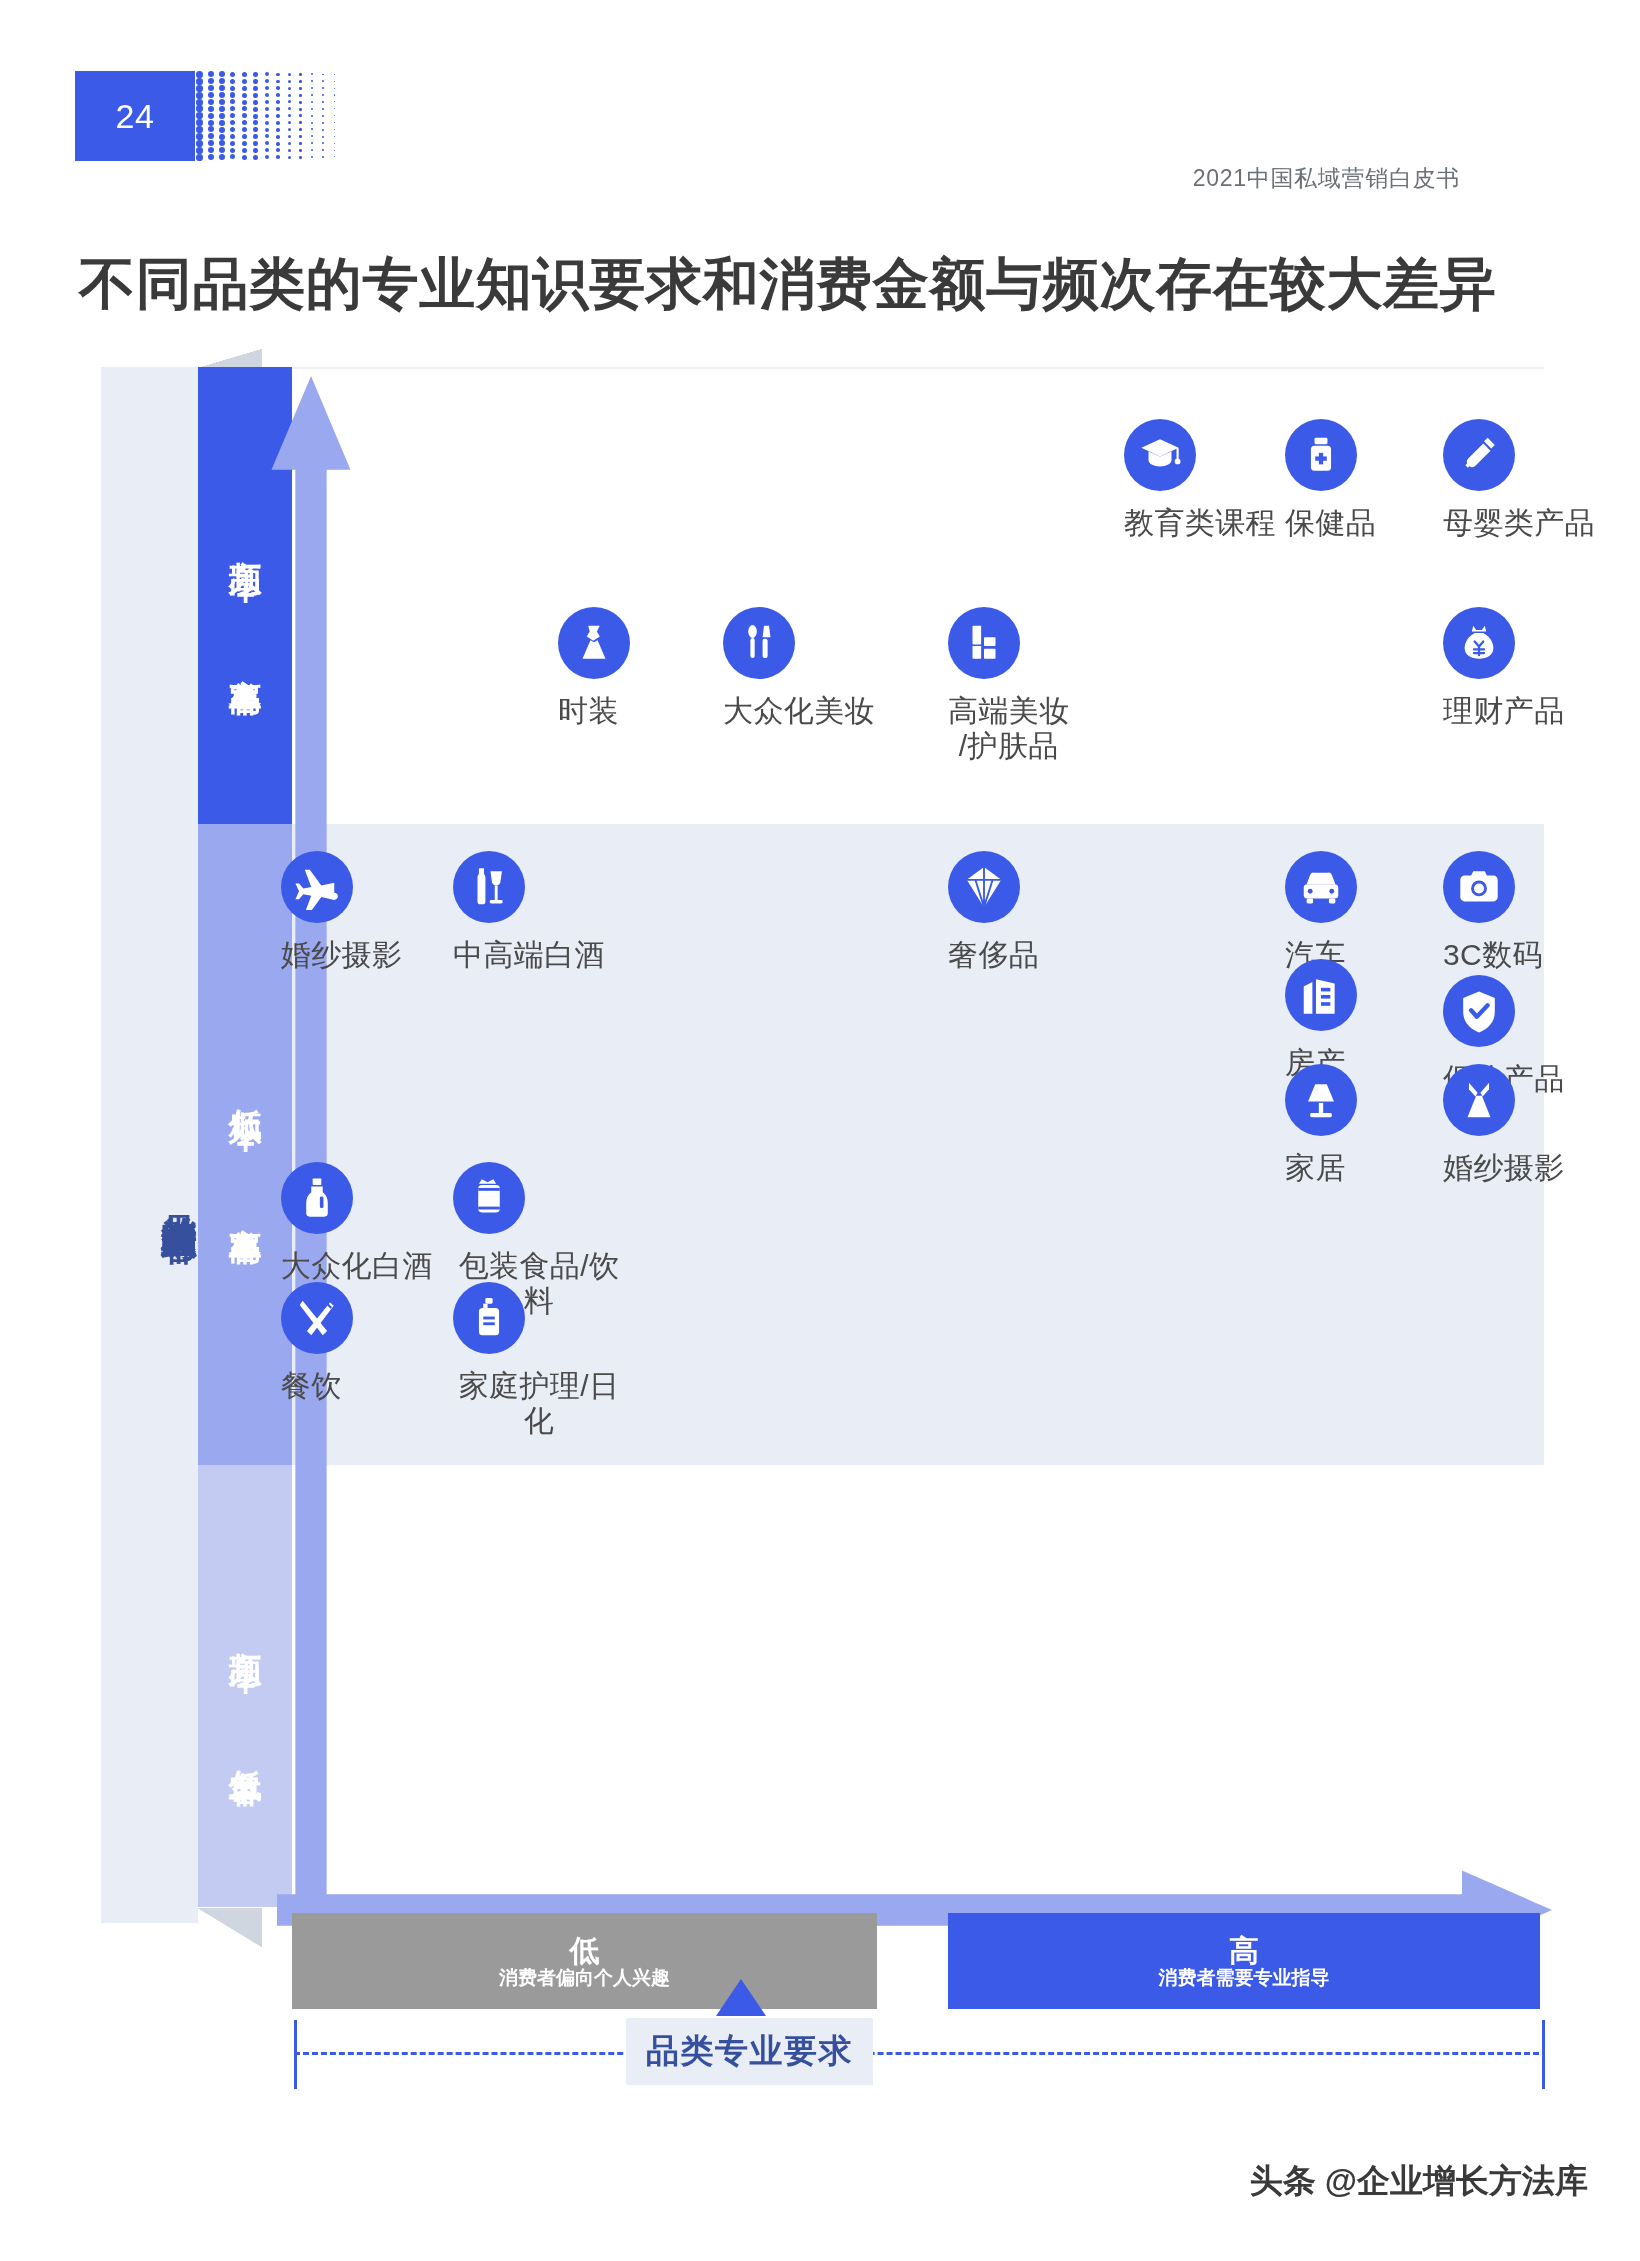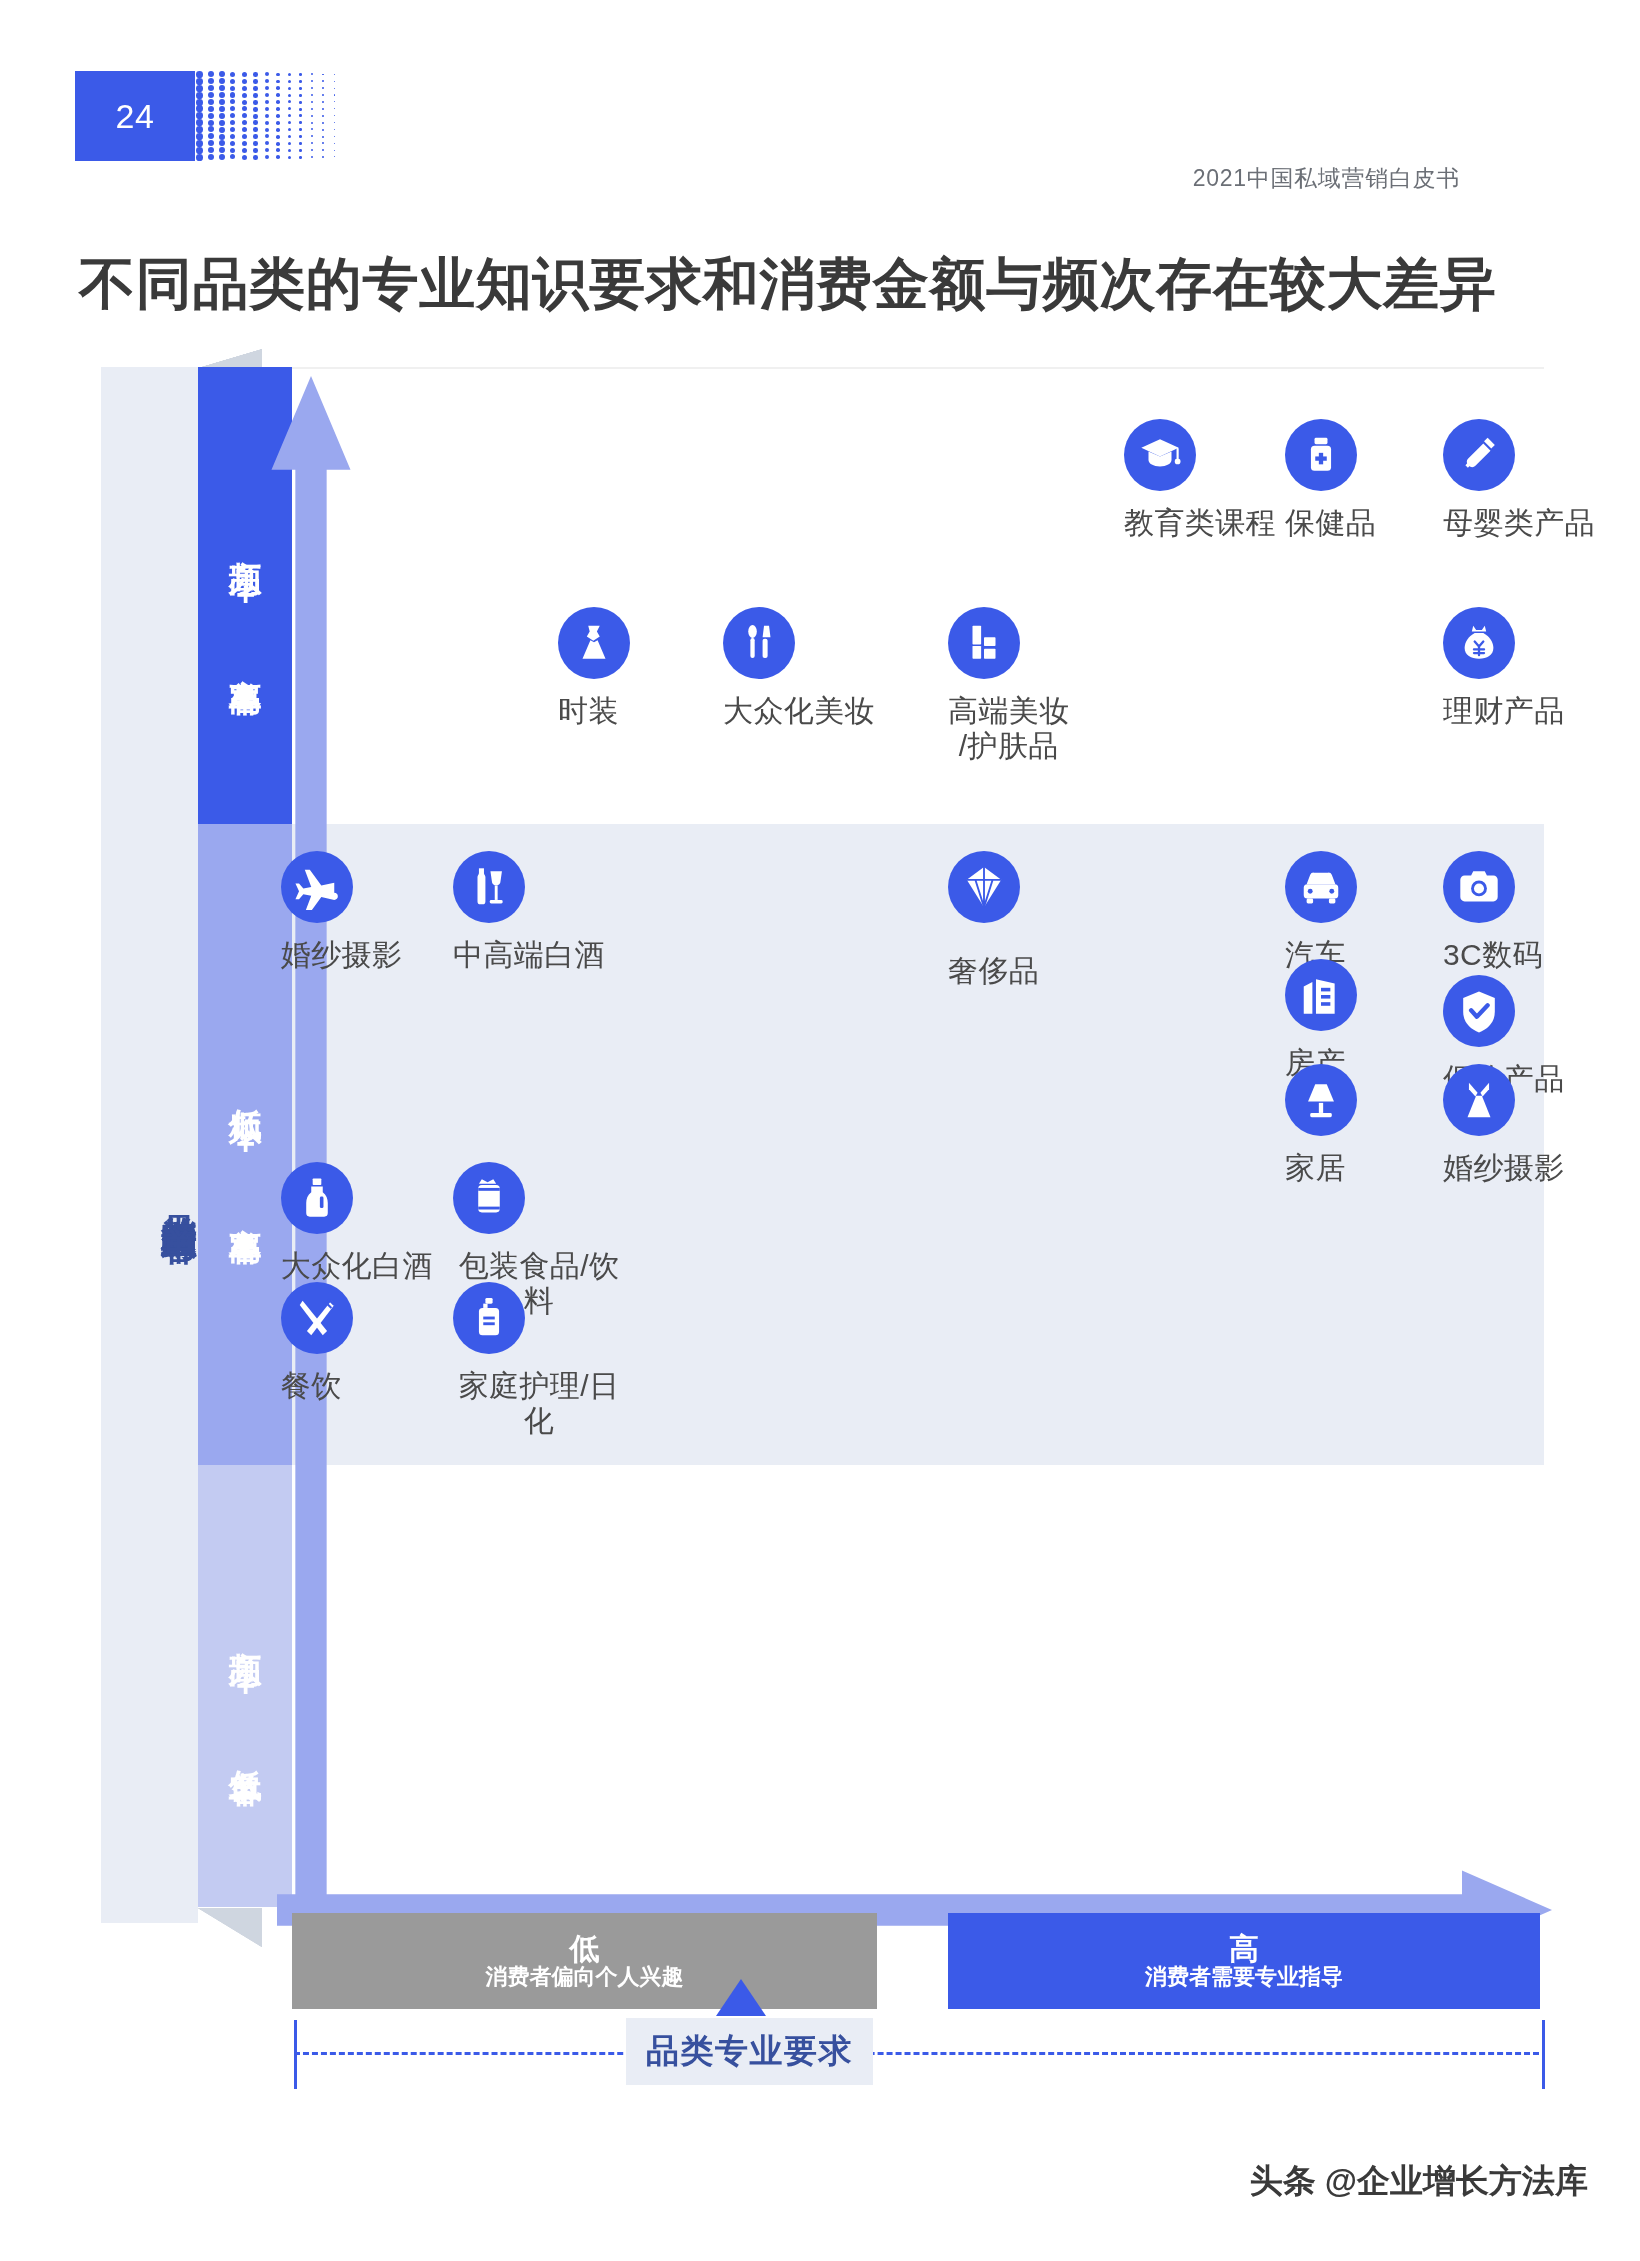--- a/index.html
+++ b/index.html
@@ -93,21 +93,21 @@
   
   #xaxis{position:absolute;left:101px;top:1913px;width:1443px;height:315px;}
   .xbox{
     position:absolute;top:0;height:96px;color:#fff;text-align:center;
     display:flex;flex-direction:column;align-items:center;justify-content:center;
     font-weight:bold;line-height:1.12;
   }
   #xbox-low{left:191px;width:585px;background:#9a9a9a;}
   #xbox-high{left:847px;width:592px;background:#3b5ae8;}
   .xbox .t1{font-size:30px;}
-  .xbox .t2{font-size:22px;}
+  .xbox .t2{font-size:19px;}
 
   #xcaption-line{
     position:absolute;left:193px;top:139px;width:1245px;height:0;
     border-top:3px dashed #3b5ae8;
   }
   #xcaption-box{
     position:absolute;left:525px;top:105px;width:247px;height:67px;
     background:#e9edf5;display:flex;align-items:center;justify-content:center;
   }
   #xcaption-box span{font-size:33px;font-weight:bold;color:#37509e;letter-spacing:1.5px;}
@@ -429,21 +429,21 @@
             <svg width="46" height="46" viewBox="0 0 64 64" fill="#fff">
               <rect x="18" y="6" width="7" height="10"></rect>
               <path d="M16 18c0-2 2-3 2-5h7c0 2 2 3 2 5v34a4 4 0 01-4 4h-3a4 4 0 01-4-4z"></path>
               <path d="M34 10h16l-2 14a6 6 0 01-12 0z"></path>
               <rect x="40" y="30" width="4" height="20"></rect>
               <rect x="33" y="50" width="18" height="5" rx="2"></rect>
             </svg>
           </div>
           <div class="lbl">中高端白酒</div>
         </div>
-        <div class="node" style="left: 656px; top: 484px; gap: 16px;">
+        <div class="node" style="left: 656px; top: 484px;">
           <div class="circ">
             <svg width="46" height="46" viewBox="0 0 64 64" fill="#fff">
               <path d="M32 4L8 22l24 38 24-38z"></path>
               <path d="M8 22h48M32 4v56M20 22l12 38M44 22L32 60" stroke="#3b5ae8" stroke-width="2.6" fill="none"></path>
             </svg>
           </div>
           <div class="lbl">奢侈品</div>
         </div>
         <div class="node" style="left: 993px; top: 484px;">
           <div class="circ">

